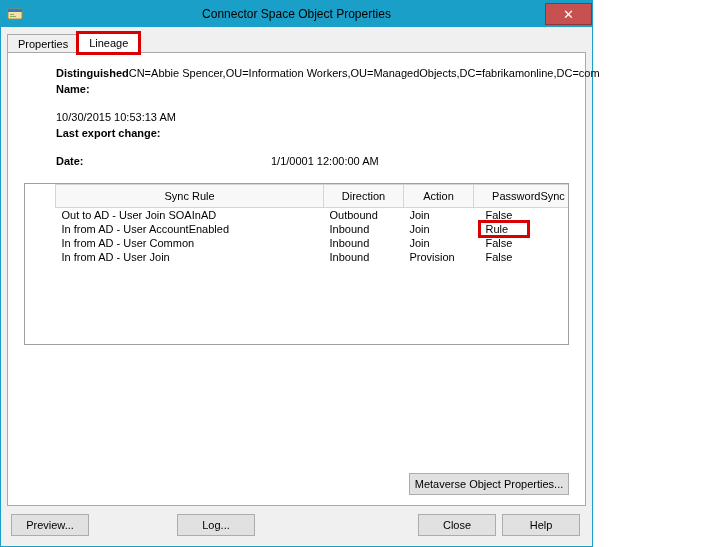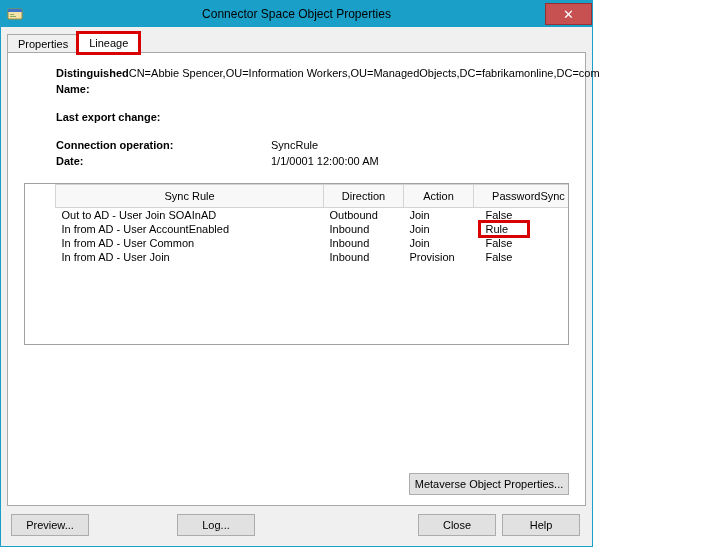--- a/index.html
+++ b/index.html
@@ -223,30 +223,27 @@
 
     <div class="tab-panel">
 
       <div class="info-grid">
         <div class="info-row">
           <div class="info-label">Distinguished Name:</div>
           <div class="info-value">CN=Abbie Spencer,OU=Information Workers,OU=ManagedObjects,DC=fabrikamonline,DC=com</div>
         </div>
         <div class="spacer"></div>
         <div class="info-row">
+          <div class="info-value">10/30/2015 10:53:13 AM</div>
         </div>
         <div class="info-row">
           <div class="info-label">Last export change:</div>
           <div class="info-value"></div>
         </div>
         <div class="spacer"></div>
-        <div class="info-row">
-          <div class="info-label">Connection operation:</div>
-          <div class="info-value">SyncRule</div>
-        </div>
         <div class="info-row">
           <div class="info-label">Date:</div>
           <div class="info-value">1/1/0001 12:00:00 AM</div>
         </div>
       </div>
 
       <div class="rules-box">
         <table class="rules">
           <colgroup>
             <col class="col-rule">

